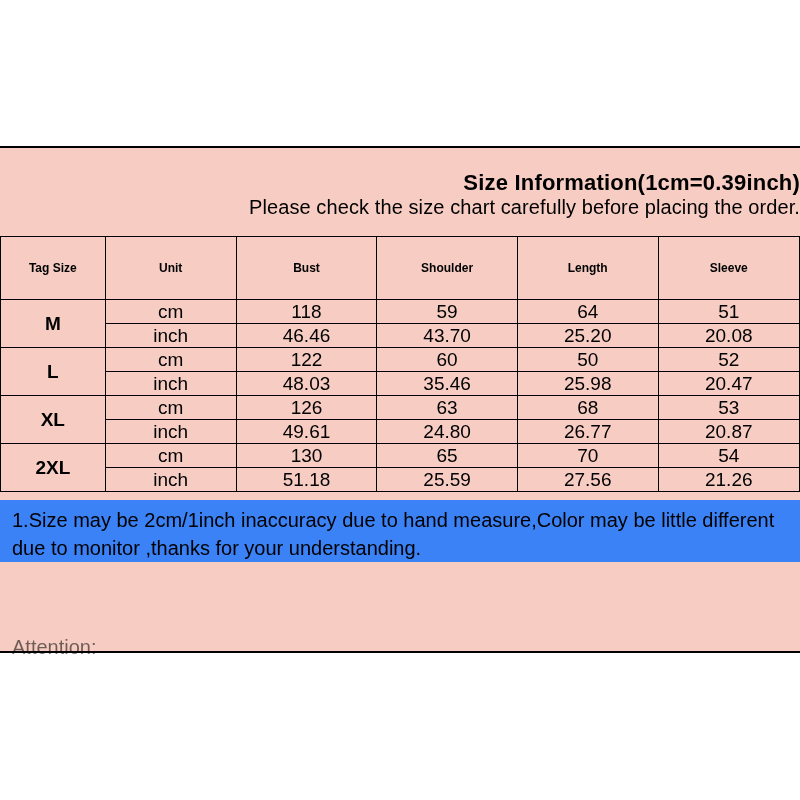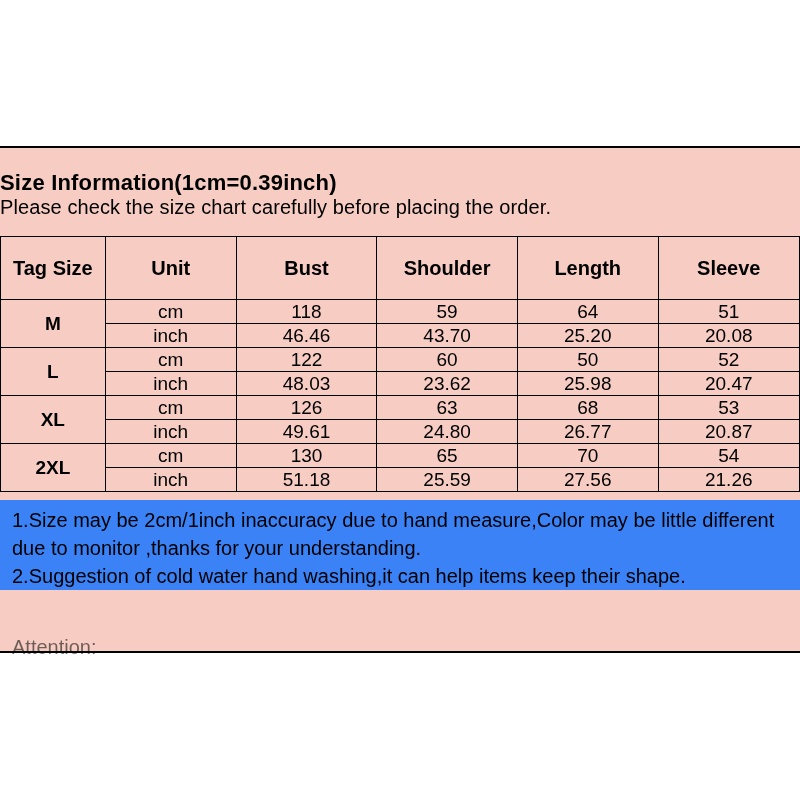--- a/index.html
+++ b/index.html
@@ -18,21 +18,21 @@
     width: 800px;
     height: 507px;
     background: #f7cdc3;
     border-top: 2px solid #000;
     border-bottom: 2px solid #000;
     box-sizing: border-box;
   }
 
   .title-block {
     padding-top: 22px;
-    text-align: left;
+    text-align: right;
   }
 
   .main-title {
     font-size: 22px;
     font-weight: bold;
     color: #000;
     letter-spacing: 0.2px;
   }
 
   .subtitle {
@@ -50,21 +50,21 @@
 
   table.size-table th,
   table.size-table td {
     border: 1px solid #000;
     text-align: center;
     color: #000;
     background: transparent;
   }
 
   table.size-table thead th {
-    font-size: 20px;
+    font-size: 12px;
     font-weight: bold;
     height: 62px;
     padding: 0;
   }
 
   table.size-table tbody td {
     font-size: 19px;
     height: 23px;
     padding: 0;
     line-height: 23px;
@@ -159,21 +159,21 @@
         <td class="tagsize-cell" rowspan="2">L</td>
         <td>cm</td>
         <td>122</td>
         <td>60</td>
         <td>50</td>
         <td>52</td>
       </tr>
       <tr>
         <td>inch</td>
         <td>48.03</td>
-        <td>23.62</td>
+        <td>35.46</td>
         <td>25.98</td>
         <td>20.47</td>
       </tr>
       <tr>
         <td class="tagsize-cell" rowspan="2">XL</td>
         <td>cm</td>
         <td>126</td>
         <td>63</td>
         <td>68</td>
         <td>53</td>
@@ -200,16 +200,15 @@
         <td>27.56</td>
         <td>21.26</td>
       </tr>
     </tbody>
   </table>
 
   <div class="attention-ghost">Attention:</div>
 
   <div class="notes">
     <div class="note-line">1.Size may be 2cm/1inch inaccuracy due to hand measure,Color may be little different due to monitor ,thanks for your understanding.</div>
-    <div class="note-line">2.Suggestion of cold water hand washing,it can help items keep their shape.</div>
   </div>
 
 </div>
 
 </body></html>

